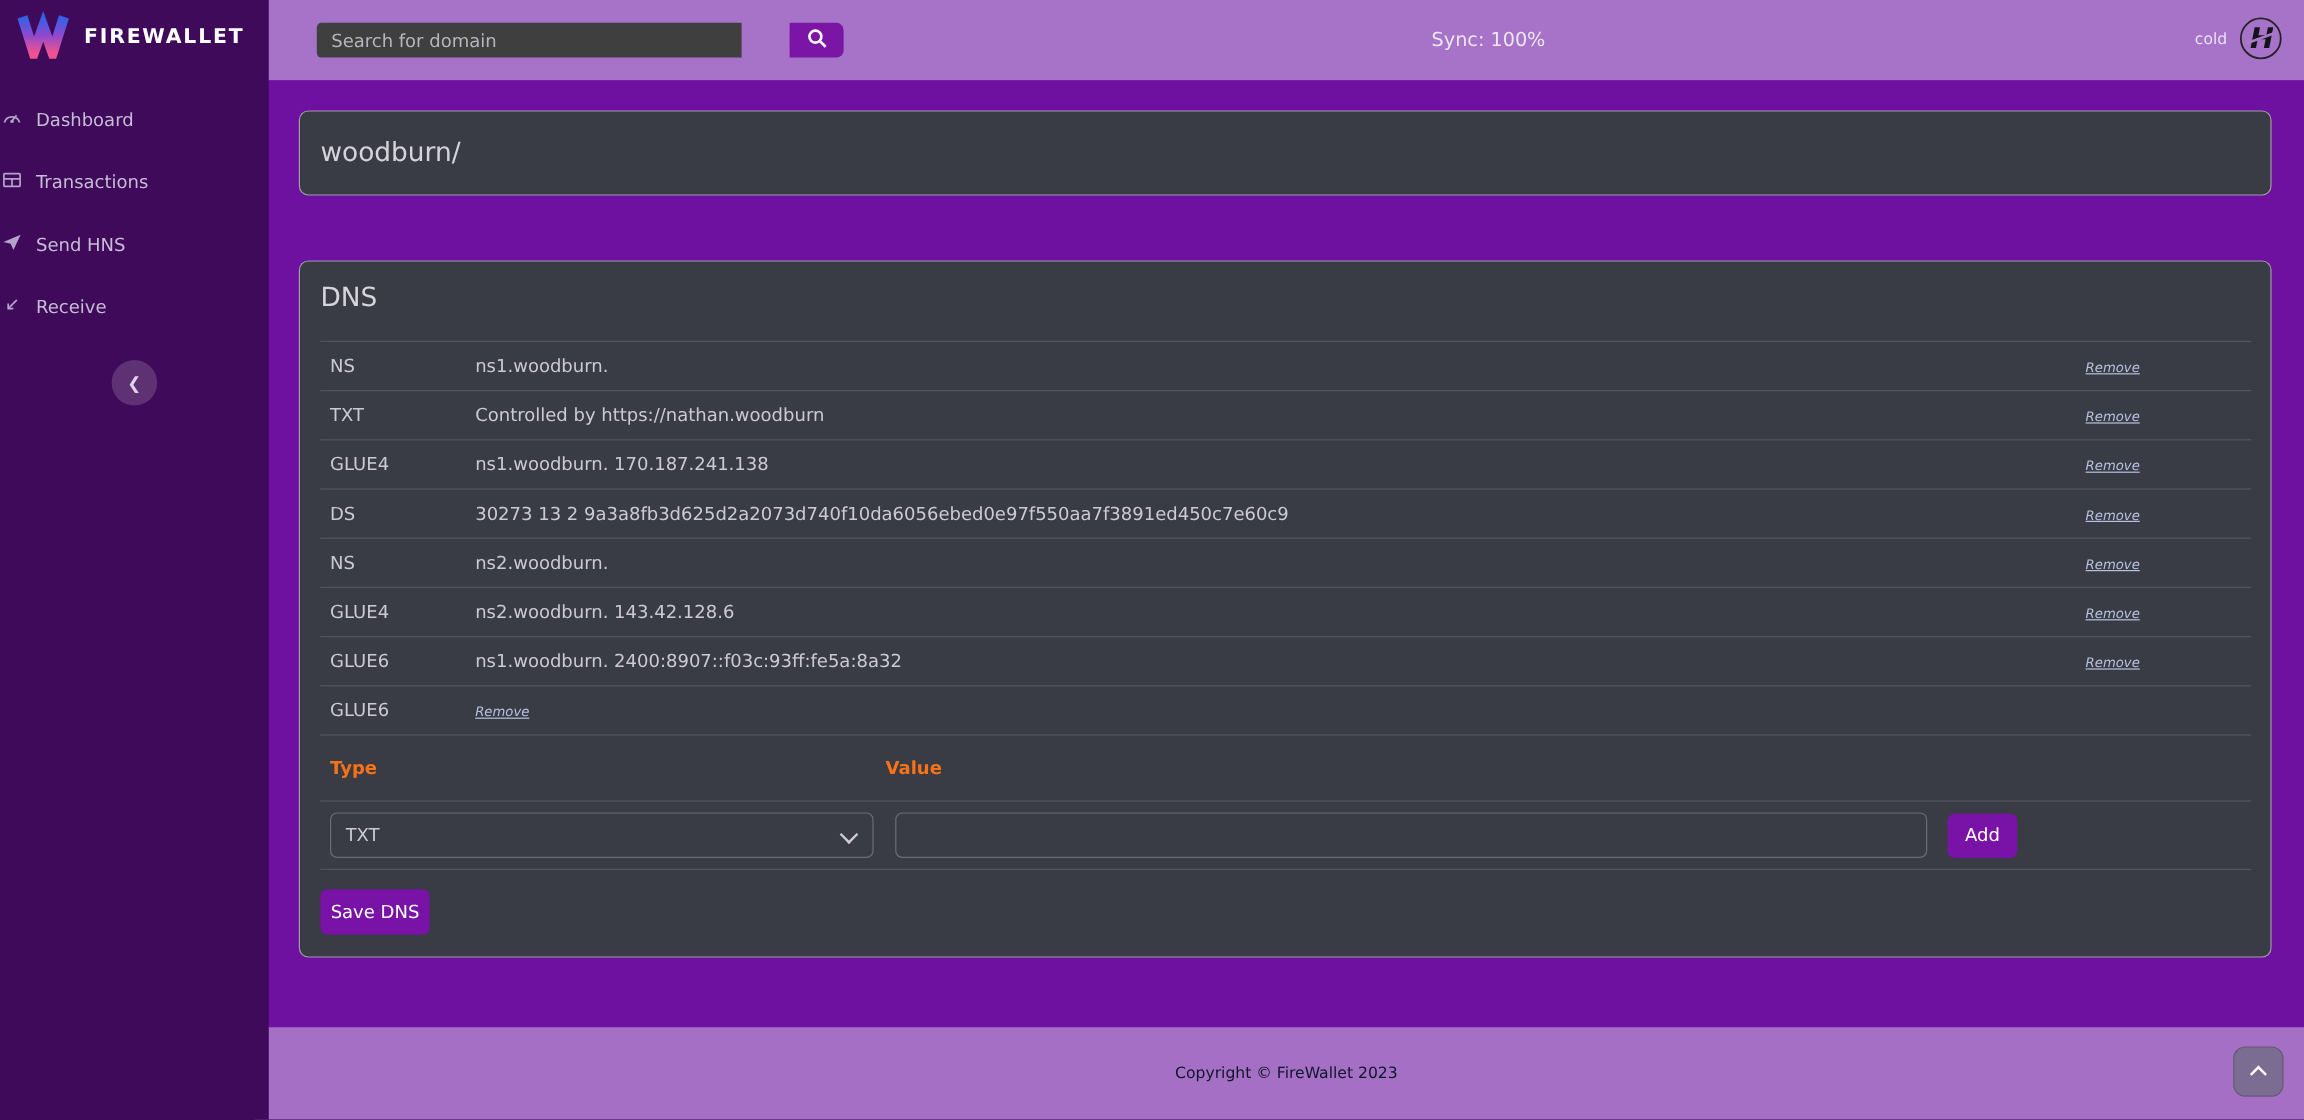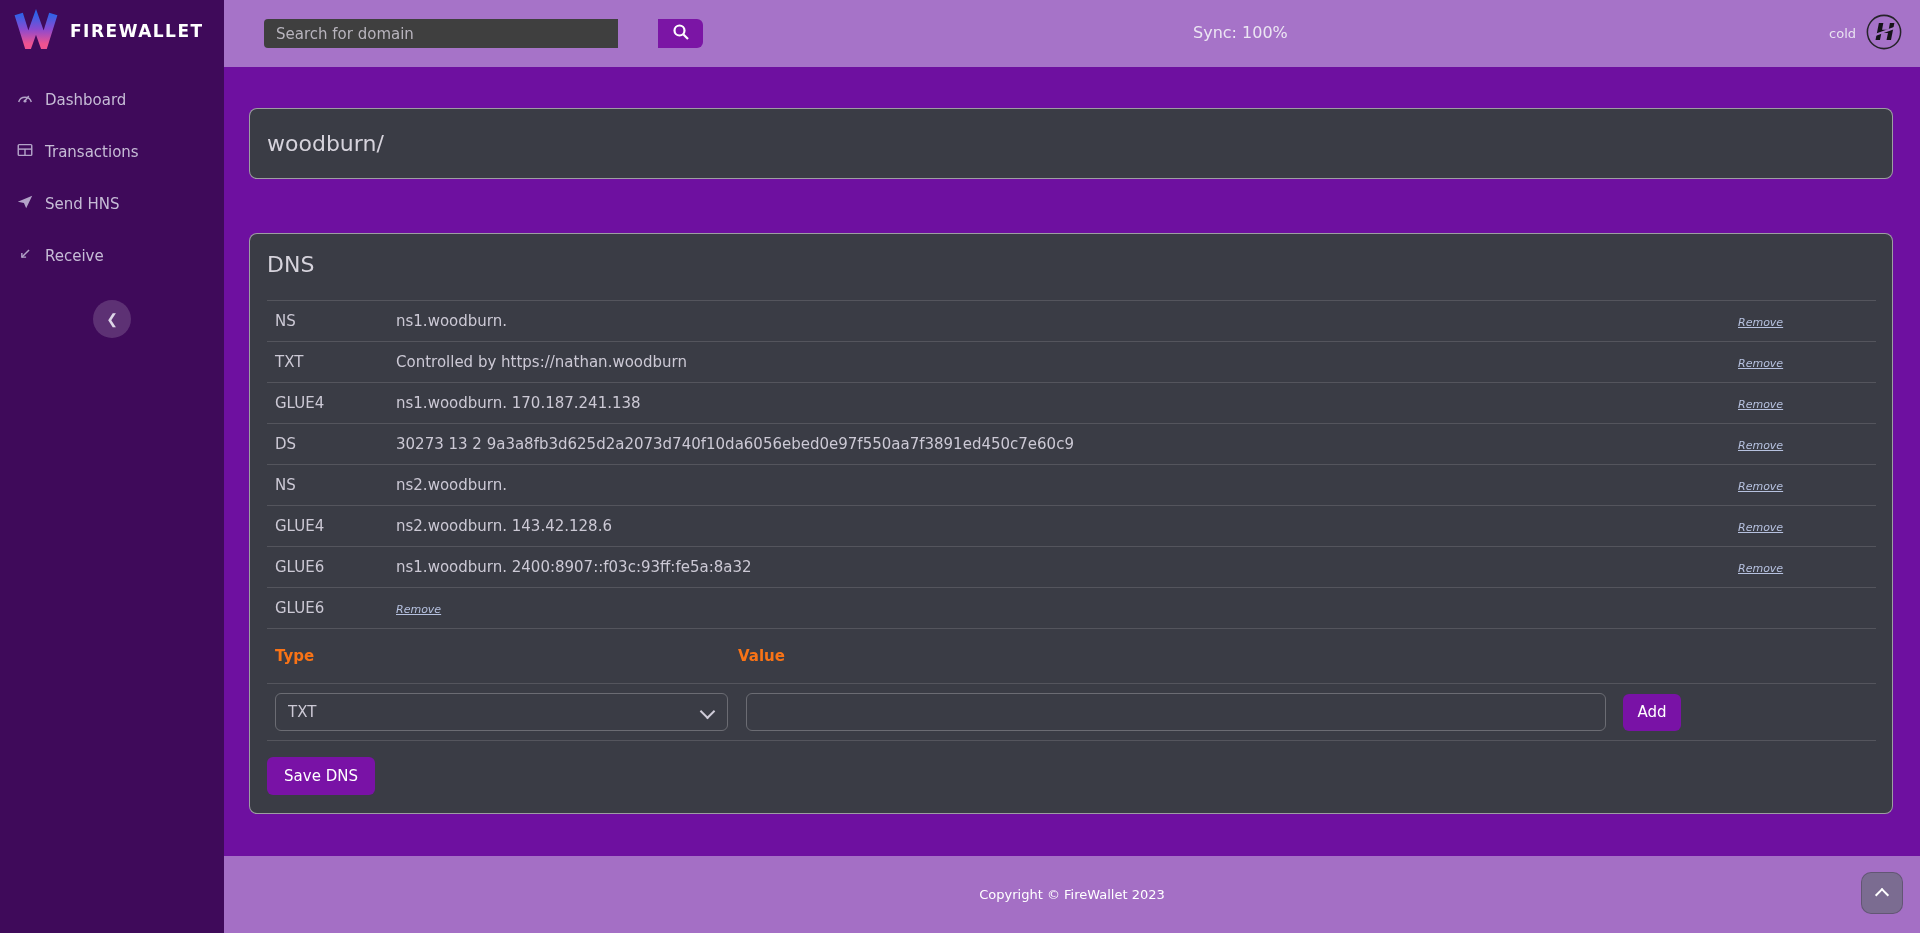--- a/index.html
+++ b/index.html
@@ -7,21 +7,21 @@
   body {
     font-family:"DejaVu Sans","Liberation Sans",sans-serif;
     display:flex; background:#6e10a0;
   }
 
   
   .sidebar { width:224px; min-width:224px; height:933px; background:#3f0a5a; display:flex; flex-direction:column; }
   .brand { display:flex; align-items:center; gap:12px; padding:10px 0 8px 14px; height:60px; }
   .brand-text { color:#ffffff; font-weight:bold; font-size:17px; letter-spacing:1.5px; }
   .nav { margin-top:14px; }
-  .nav-item { display:flex; align-items:center; gap:11px; height:52px; padding-left:16px;
+  .nav-item { display:flex; align-items:center; gap:11px; height:52px; padding-left:1px;
               color:#c6bcd6; font-size:15px; cursor:pointer; }
   .nav-item svg { width:18px; height:18px; stroke:#b3a3c8; fill:none; stroke-width:1.6; }
   .nav-item svg.filled { fill:#b3a3c8; stroke:none; }
   .collapse-btn { width:38px; height:38px; border-radius:50%; background:rgba(255,255,255,0.16);
                   margin:18px auto 0 auto; display:flex; align-items:center; justify-content:center;
                   color:#ded6e8; font-size:14px; cursor:pointer; border:none; }
 
   
   .main { flex:1; display:flex; flex-direction:column; height:933px; }
 
@@ -30,21 +30,21 @@
   .search-input { width:354px; height:29px; background:#3f3f3f; border:none; outline:none;
                   border-radius:4px 0 0 4px; color:#e8e8e8; font-size:15px; padding:0 12px;
                   font-family:inherit; }
   .search-input::placeholder { color:#b8b4bd; }
   .search-btn { width:45px; height:29px; background:#7b15a5; border:none; border-radius:0 6px 6px 0;
                 display:flex; align-items:center; justify-content:center; cursor:pointer; }
   .sync { position:absolute; left:969px; top:23px; font-size:16px; color:#ece6f3; }
   .wallet-box { position:absolute; right:17px; top:0; height:67px; display:flex; align-items:center; gap:9px; }
   .wallet-label { font-size:13px; color:#e9e2f1; }
 
-  .content { flex:1; background:#6e10a0; padding:16px 27px 0 25px; position:relative; }
+  .content { flex:1; background:#6e10a0; padding:0 27px 0 25px; position:relative; }
 
   .card { background:#3a3c45; border:1px solid rgba(255,255,255,0.5); border-radius:8px; }
   .domain-card { margin-top:25px; height:71px; display:flex; align-items:center; padding-left:17px; }
   .card-title { font-size:22px; color:#d6d3dc; font-weight:normal; }
 
   .dns-card { margin-top:54px; padding:18px 16px 18px 17px; }
   .dns-title { margin-bottom:23px; }
   .divider-top { border-top:1px solid #54555d; }
 
   .dns-row { display:flex; align-items:center; height:41px; border-bottom:1px solid #54555d;
@@ -67,25 +67,25 @@
   .select-wrap::after { content:""; position:absolute; right:15px; top:13px; width:9px; height:9px;
                  border-right:2px solid #cfccd8; border-bottom:2px solid #cfccd8;
                  transform:rotate(45deg); pointer-events:none; }
   .value-input { margin-left:18px; width:860px; height:38px; background:transparent;
                  border:1px solid #6b6c73; border-radius:6px; color:#e0dde8; font-size:15px;
                  padding:0 12px; outline:none; font-family:inherit; }
   .btn { background:#7912a6; color:#ffffff; border:none; border-radius:6px; font-size:15px;
          font-family:inherit; cursor:pointer; }
   .add-btn { margin-left:17px; width:58px; height:37px; }
   .save-row { padding-top:16px; }
-  .save-btn { width:108px; height:38px; }
+  .save-btn { width:91px; height:38px; }
 
   .footer { height:77px; background:#a46fc5; flex:none; position:relative;
             display:flex; align-items:center; justify-content:center; }
-  .copyright { font-size:13px; color:#ffffff; }
+  .copyright { font-size:13px; color:#0f172a; }
   .scroll-top { position:absolute; right:17px; top:16px; width:42px; height:42px; border-radius:10px;
                 background:#7b6c91; border:1px solid rgba(0,0,0,0.2); cursor:pointer;
                 display:flex; align-items:center; justify-content:center; }
   .chev-up { width:10px; height:10px; border-top:2.5px solid #ffffff; border-right:2.5px solid #ffffff;
              transform:rotate(-45deg); margin-top:4px; }
 </style>
 </head>
 <body>
 
 <aside class="sidebar">

